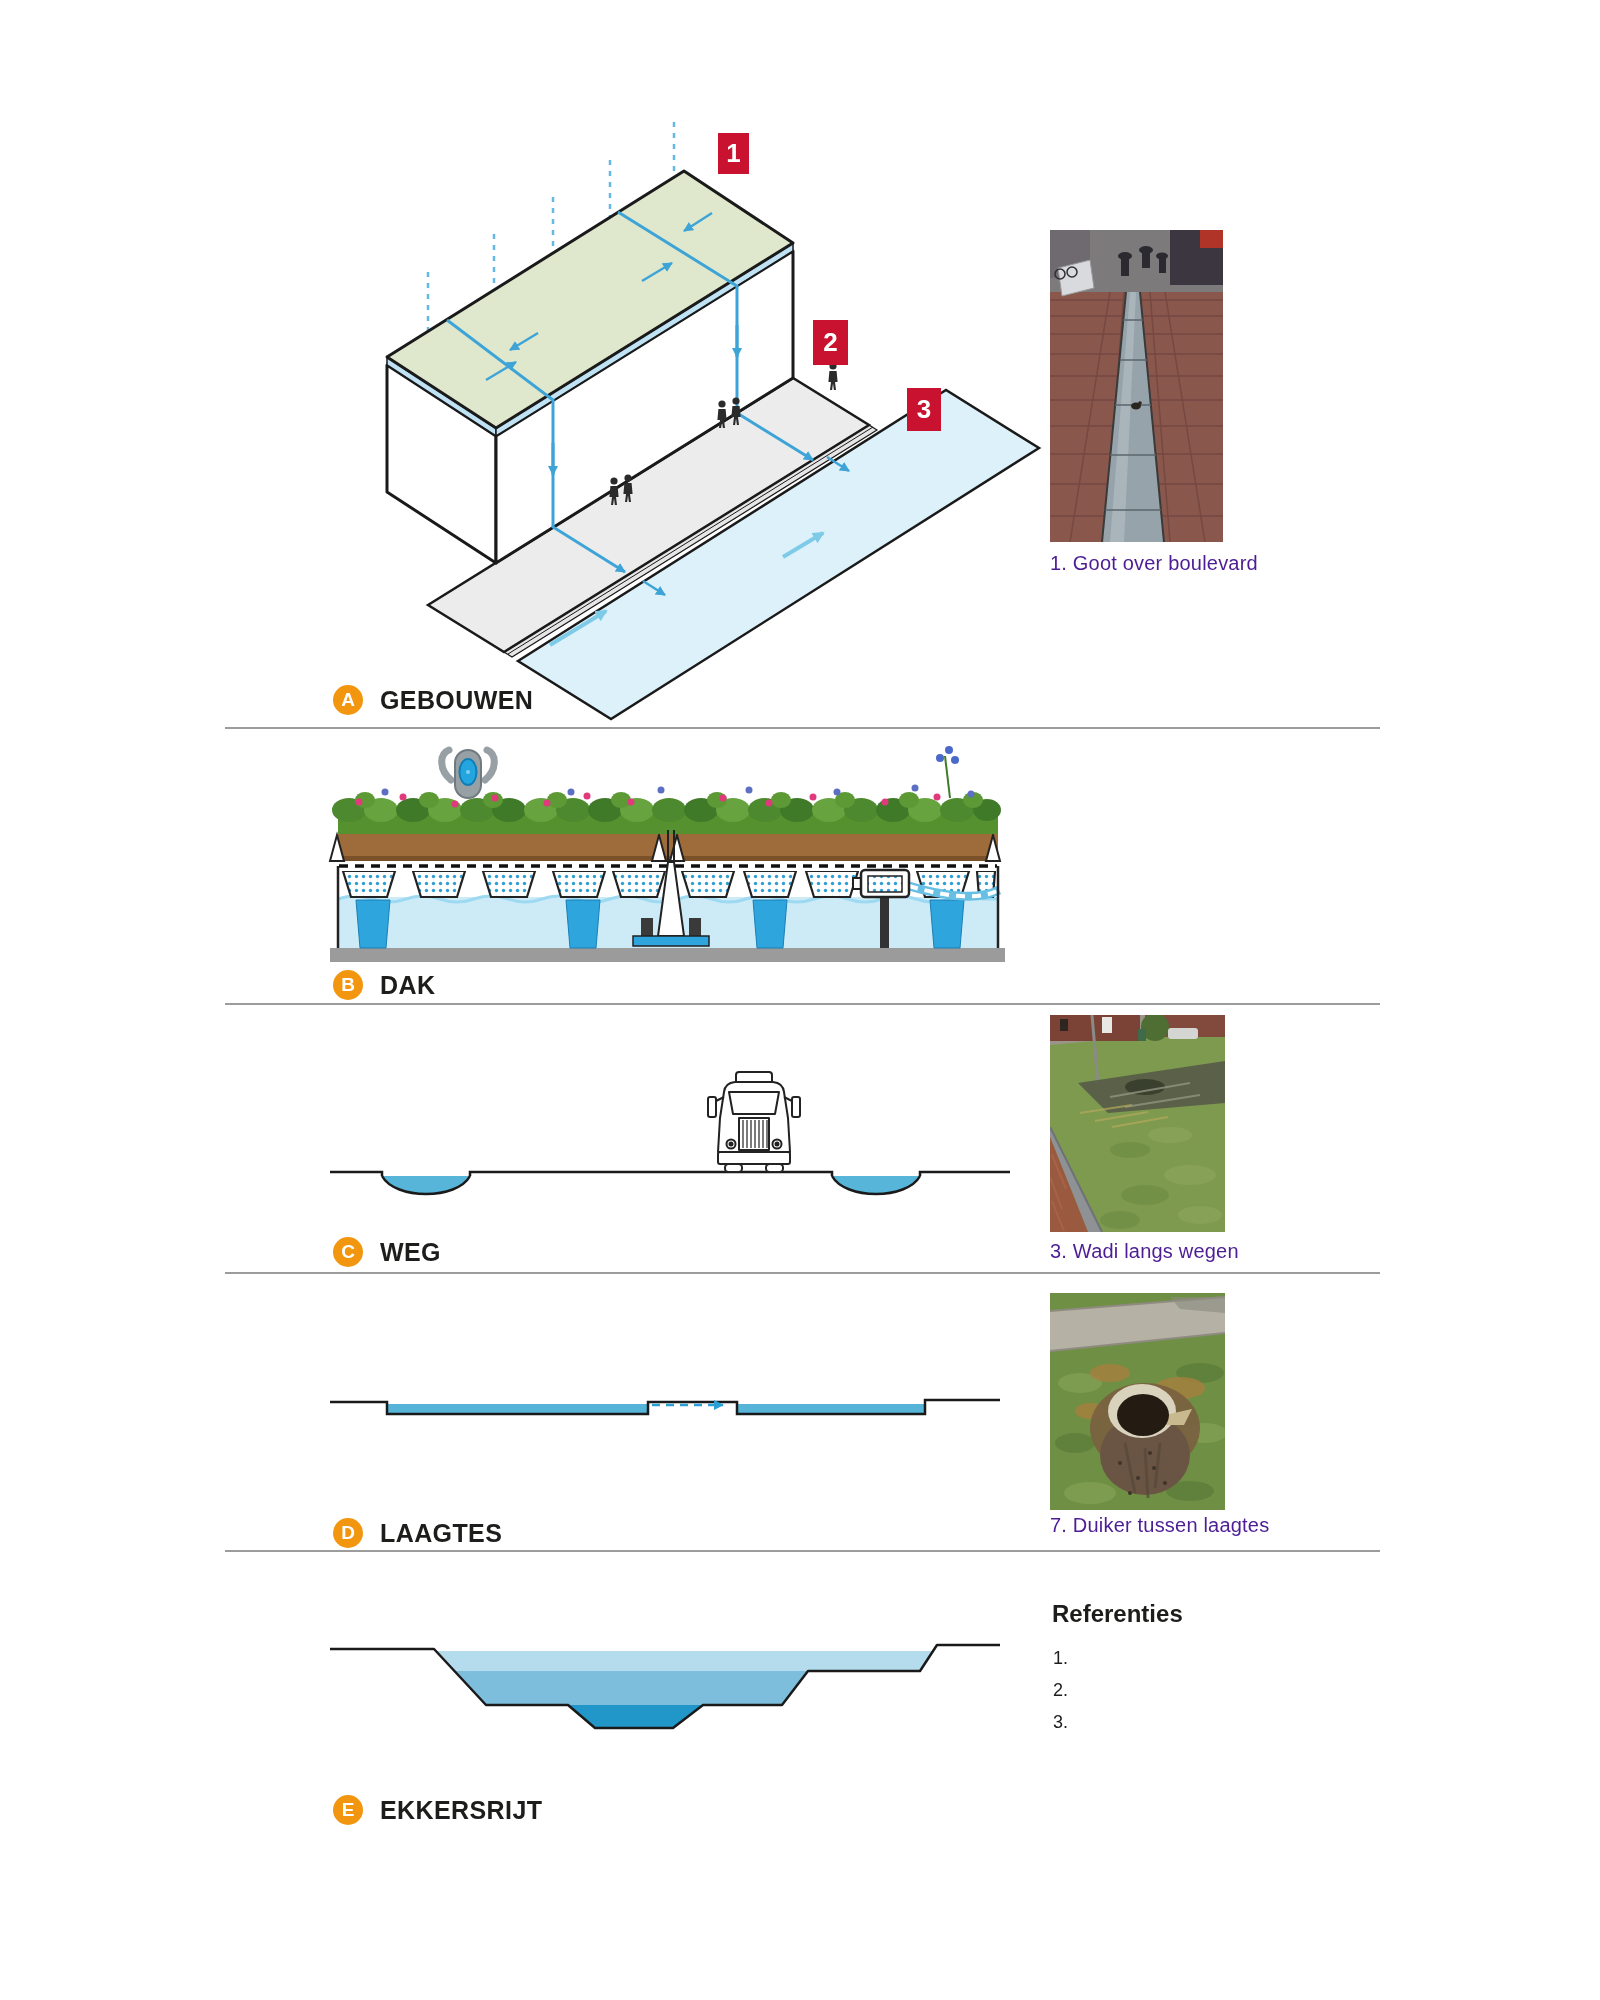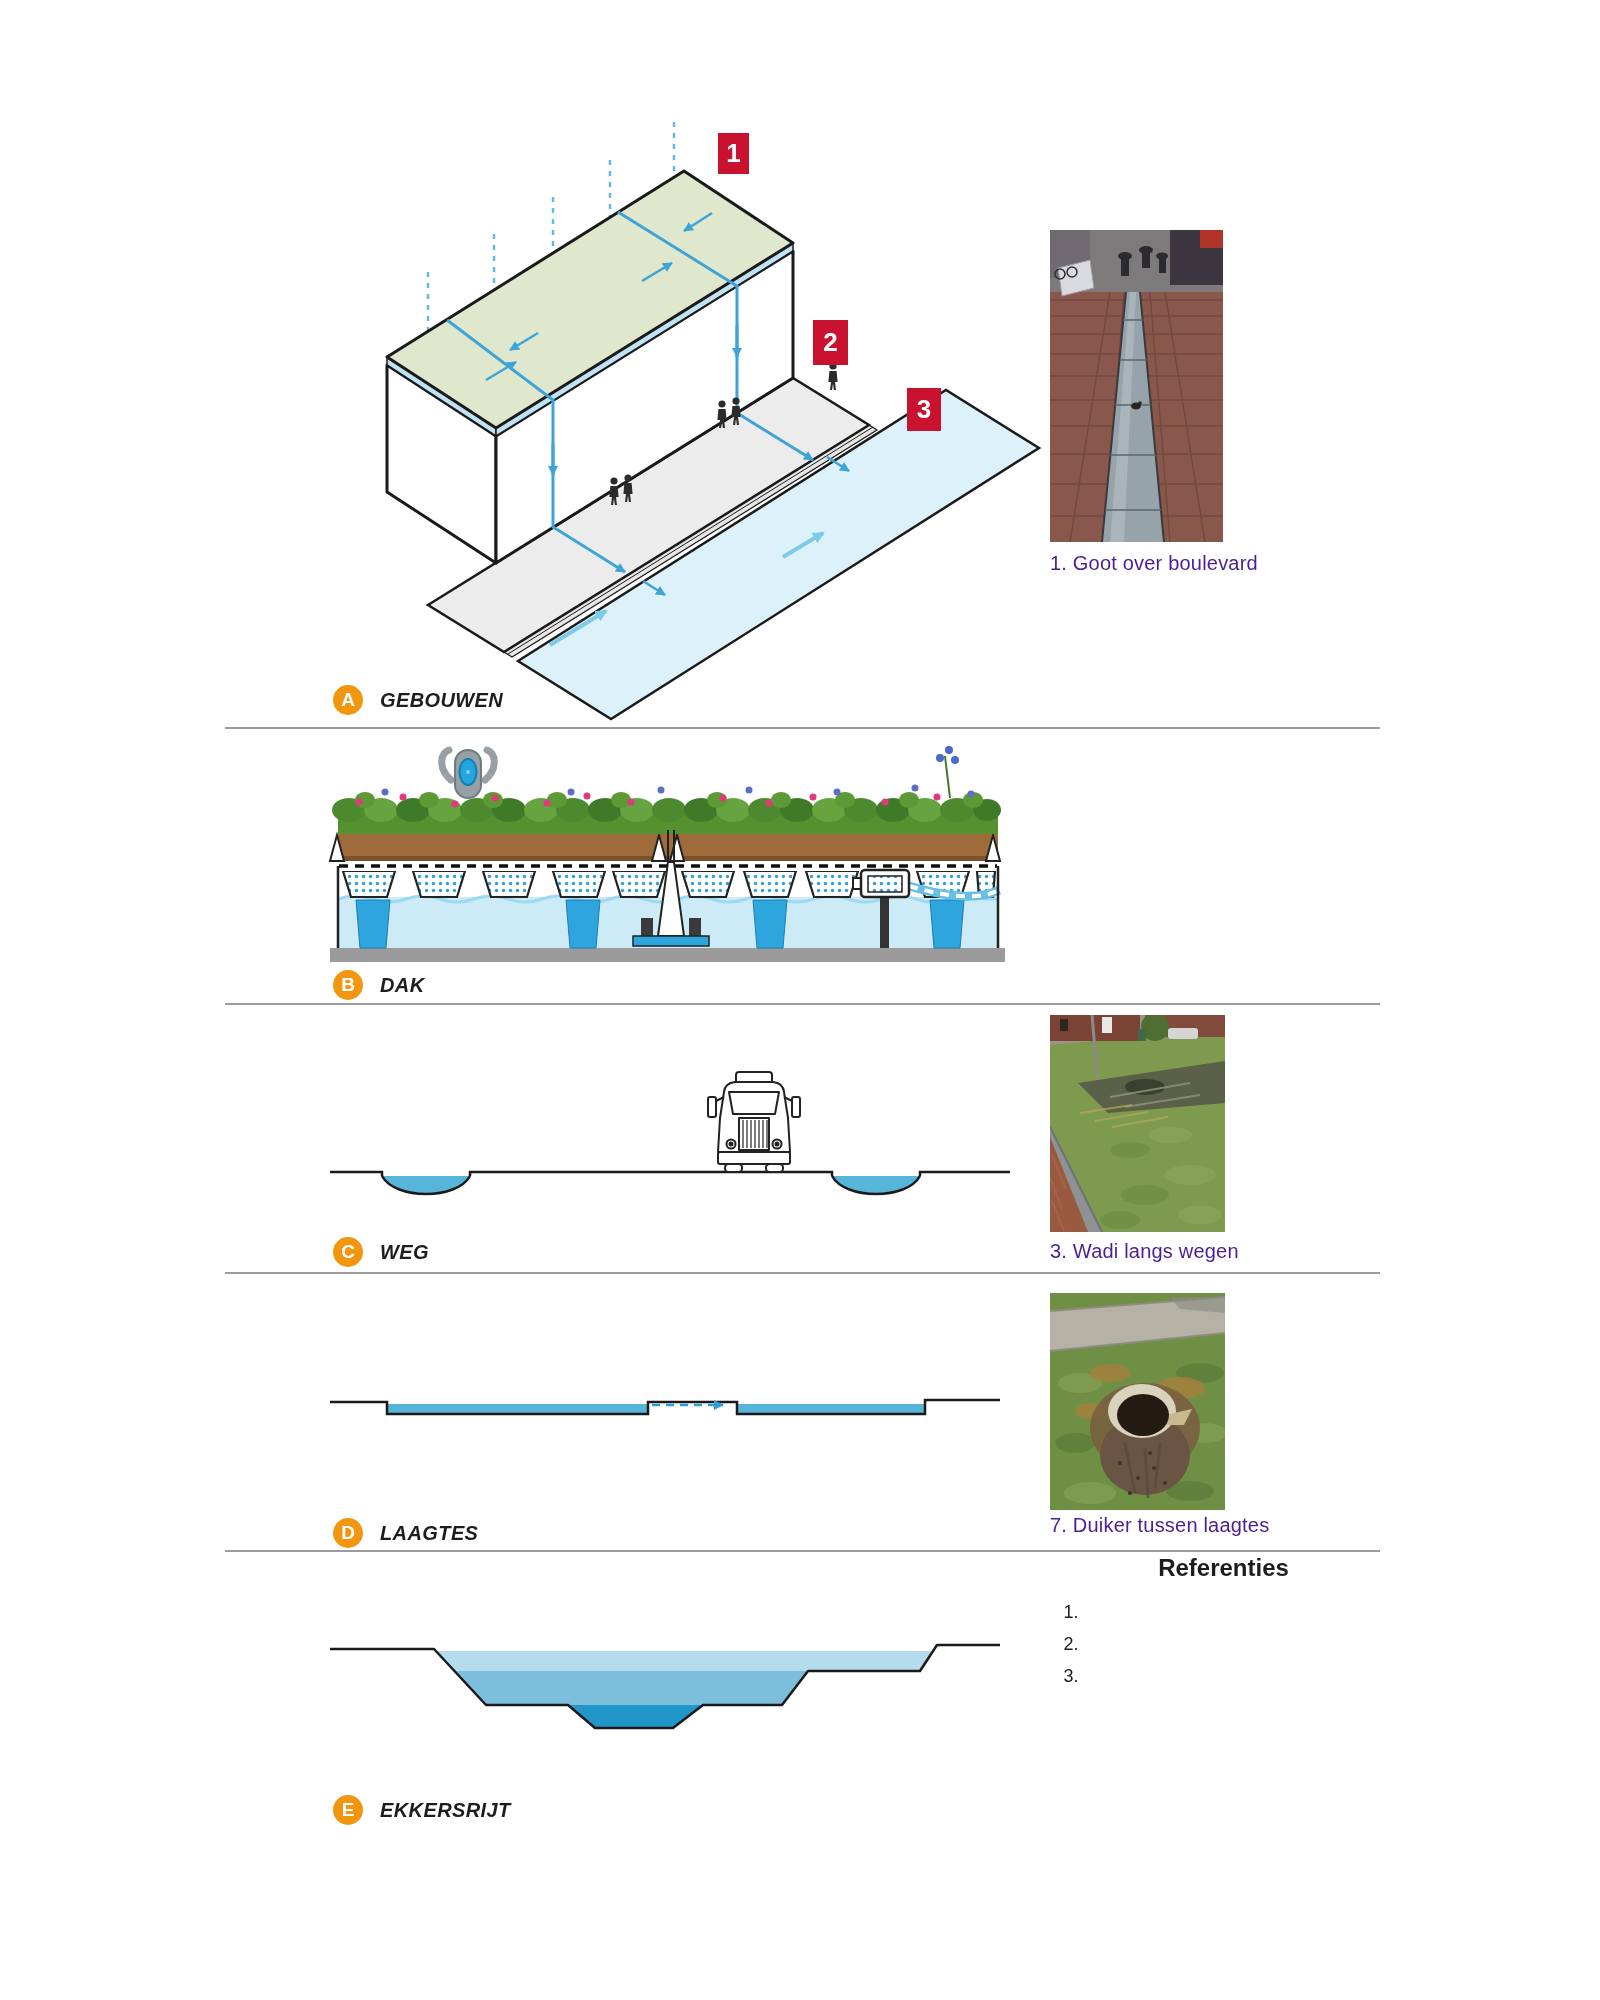--- a/index.html
+++ b/index.html
@@ -4,31 +4,31 @@
 <style>
   html,body{margin:0;padding:0;background:#fff;}
   .page{position:relative;width:1600px;height:2000px;background:#fff;overflow:hidden;
         font-family:"Liberation Sans",sans-serif;color:#1d1d1b;}
   .abs{position:absolute;}
   svg{display:block;}
   
   .sec-label{position:absolute;display:flex;align-items:center;gap:17px;height:32px;}
   .letter-circle{width:30px;height:30px;border-radius:50%;background:#F3960F;color:#fff;
         font-weight:bold;font-size:19px;display:flex;align-items:center;justify-content:center;}
-  .sec-text{font-size:20px;font-weight:bold;letter-spacing:.4px;color:#1d1d1b;font-style:italic;}
+  .sec-text{font-size:25px;font-weight:bold;letter-spacing:.4px;color:#1d1d1b;}
   
   .divider{position:absolute;left:225px;width:1155px;height:2px;background:#9c9c9c;}
   
   .badge{position:absolute;background:#C9122F;color:#fff;display:flex;align-items:center;
         justify-content:center;font-weight:bold;font-size:26px;}
   
   .photo{position:absolute;overflow:hidden;background:#888;}
   .caption{position:absolute;font-size:20px;color:#4c1d95;letter-spacing:.2px;white-space:nowrap;}
   
-  .refs{position:absolute;left:1050px;top:1554px;width:345px;text-align:center;}
+  .refs{position:absolute;left:1050px;top:1600px;width:345px;}
   .refs-title{font-size:24px;font-weight:bold;margin:0 0 14px 2px;}
   .ref-item{display:flex;margin:0;}
   .ref-num{width:36px;flex:0 0 36px;font-size:18px;line-height:32px;padding-left:3px;}
   .ref-lines span{display:block;font-size:18px;line-height:32px;white-space:nowrap;}
 </style>
 </head>
 <body>
 
 <div class="page">
 

